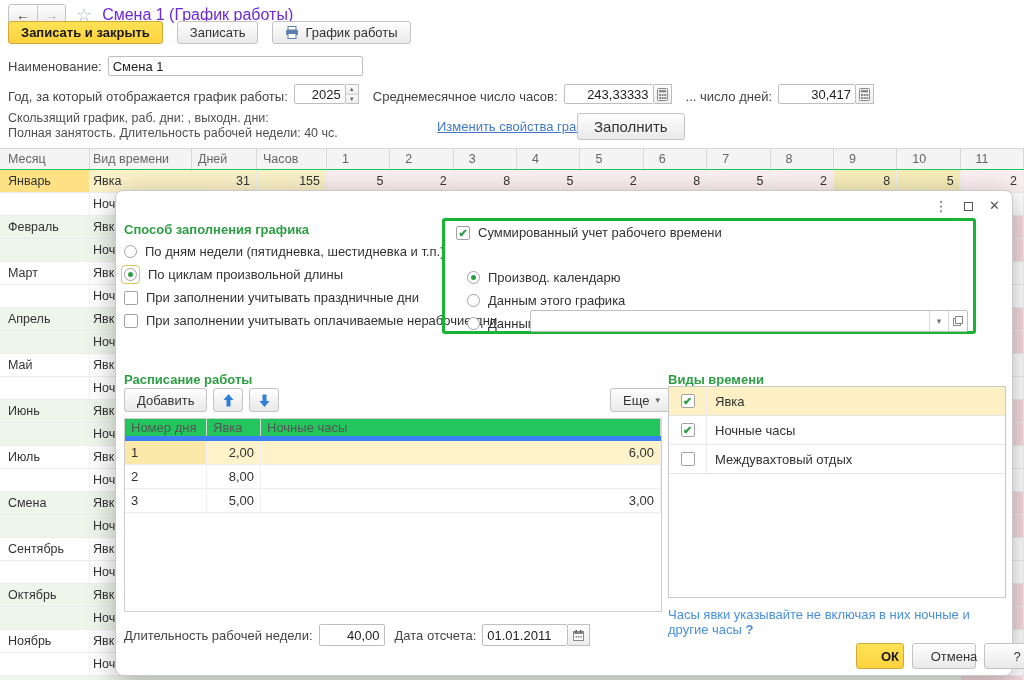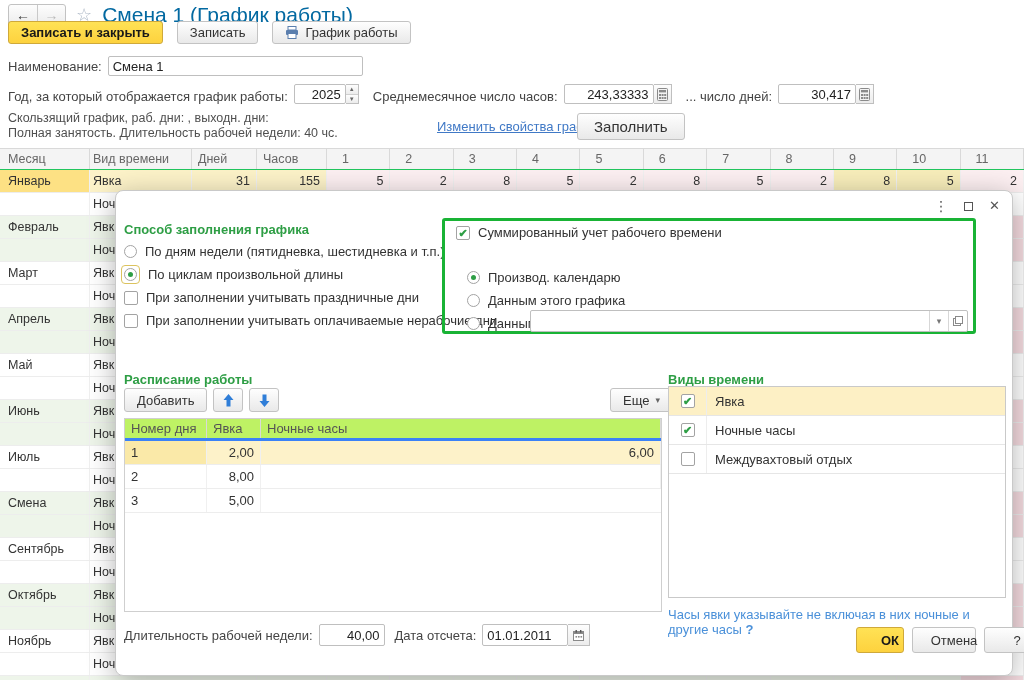--- a/index.html
+++ b/index.html
@@ -8,21 +8,21 @@
     position:relative; width:1024px; height:680px; overflow:hidden;
     background:#fff; font-family:"Liberation Sans", sans-serif; font-size:13px; color:#333;
   }
   
   .titlebar { position:absolute; left:8px; top:3px; height:24px; display:flex; align-items:center; gap:10px; }
   .navgroup { display:flex; border:1px solid #c2c2c2; border-radius:3px; overflow:hidden; background:linear-gradient(#fdfdfd,#ececec); }
   .navbtn { width:28px; height:20px; display:flex; align-items:center; justify-content:center; font-size:14px; color:#3c3c3c; cursor:default; }
   .navbtn + .navbtn { border-left:1px solid #c9c9c9; }
   .navbtn.dis { color:#b9b9b9; }
   .star { font-size:18px; color:#aeb9c7; line-height:20px; }
-  .wintitle { font-size:21px; color:#0369a1; }
+  .wintitle { font-size:16px; color:#6d28d9; }
   
   .toolbar { position:absolute; left:8px; top:21px; display:flex; gap:14px; }
   .btn {
     height:23px; padding:0 12px; display:inline-flex; align-items:center; gap:6px;
     background:linear-gradient(#fefefe,#e9e9e9); border:1px solid #c3c3c3; border-radius:3px;
     font-size:13px; color:#333; white-space:nowrap;
   }
   .btn-yellow { background:linear-gradient(#ffe255,#fdd23e); border-color:#cfa93a; font-weight:bold; color:#191919; }
   
   .inp { border:1px solid #bfbfbf; border-radius:2px; background:#fff; height:20px; font:13px "Liberation Sans", sans-serif; padding:0 4px; color:#222; }
@@ -74,39 +74,39 @@
   .radio { width:13px; height:13px; border:1px solid #a3a3a3; border-radius:50%; background:#fff; flex:none; position:relative; }
   .radio.on::after { content:""; position:absolute; left:3px; top:3px; width:5px; height:5px; border-radius:50%; background:#2e9e45; }
   .fring { padding:2px; border:1px solid #dcc35e; border-radius:4px; display:inline-flex; }
   .cb { width:14px; height:14px; border:1px solid #a3a3a3; border-radius:2px; background:#fff; flex:none;
        font-size:11px; line-height:12px; text-align:center; color:#2e9e45; font-weight:bold; }
   .combo { position:absolute; left:414px; top:119px; width:438px; height:22px; border:1px solid #bfbfbf; border-radius:2px; display:flex; background:#fff; }
   .combo .fill { flex:1; }
   .combo .cbtn { width:19px; border-left:1px solid #d7d7d7; display:flex; align-items:center; justify-content:center; color:#777; font-size:9px; }
   
   .stable { position:absolute; left:8px; top:227px; width:538px; height:194px; border:1px solid #cfcfcf; }
-  .shead { display:flex; height:22px; background:#bef264; border-bottom:3px solid #3b82f6; color:#555; }
+  .shead { display:flex; height:22px; background:#22c55e; border-bottom:5px solid #3b82f6; color:#555; }
   .shead .scell { display:flex; align-items:center; border-right:1px solid #d9d9d9; padding-left:6px; }
   .srow { display:flex; height:24px; border-bottom:1px solid #ededed; }
   .srow .scell { display:flex; align-items:center; border-right:1px solid #f0f0f0; padding-left:6px; overflow:hidden; }
   .s1 { width:82px; flex:none; } .s2 { width:54px; flex:none; } .s3 { flex:1; }
   .srow .num { justify-content:flex-end; padding-right:6px; }
   .ssel { background:#fdf2c9; }
   .scell-hl { background:#fae9a8; }
   
   .tlist { position:absolute; left:552px; top:195px; width:338px; height:212px; border:1px solid #c9c9c9; background:#fff; overflow:hidden; }
   .trow { display:flex; align-items:center; height:29px; border-bottom:1px solid #e6e6e6; }
   .trow .cbwrap { width:38px; display:flex; justify-content:center; border-right:1px solid #ededed; align-self:stretch; align-items:center; }
   .tsel { background:#fdf0c5; }
   .tlabel { padding-left:8px; color:#333; }
   .hint { position:absolute; left:552px; top:416px; color:#4a90d9; font-size:13px; width:345px; }
   .hint b { font-weight:bold; }
   
   .dfoot { position:absolute; left:8px; top:433px; display:flex; align-items:center; gap:6px; }
-  .okrow { position:absolute; top:436px;padding-left:32px; }
+  .okrow { position:absolute; top:452px;padding-left:32px; }
   .btn-ok { left:740px; width:48px; justify-content:center; height:26px; }
   .btn-cancel { left:796px; width:64px; justify-content:center; height:26px; }
   .btn-help { left:868px; width:28px; justify-content:center; height:26px; }
   .abs { position:absolute; }
   .toolrow { position:absolute; left:8px; top:197px; display:flex; gap:6px; }
   .sqbtn { width:30px; justify-content:center; padding:0; }
   svg { display:block; }
 </style>
 </head>
 <body>
@@ -694,20 +694,21 @@
             <div class="scell s3 num">6,00</div>
           </div>
           <div class="srow">
             <div class="scell s1">2</div>
             <div class="scell s2 num">8,00</div>
             <div class="scell s3 num"></div>
           </div>
           <div class="srow">
             <div class="scell s1">3</div>
             <div class="scell s2 num">5,00</div>
+            <div class="scell s3 num">3,00</div>
           </div>
         </div>
     </div>
 
     <div class="abs ghead" style="left:552px;top:181px">Виды времени</div>
     <div class="tlist">
         <div class="trow tsel">
           <div class="cbwrap">
             <div class="cb">✔</div>
           </div>

